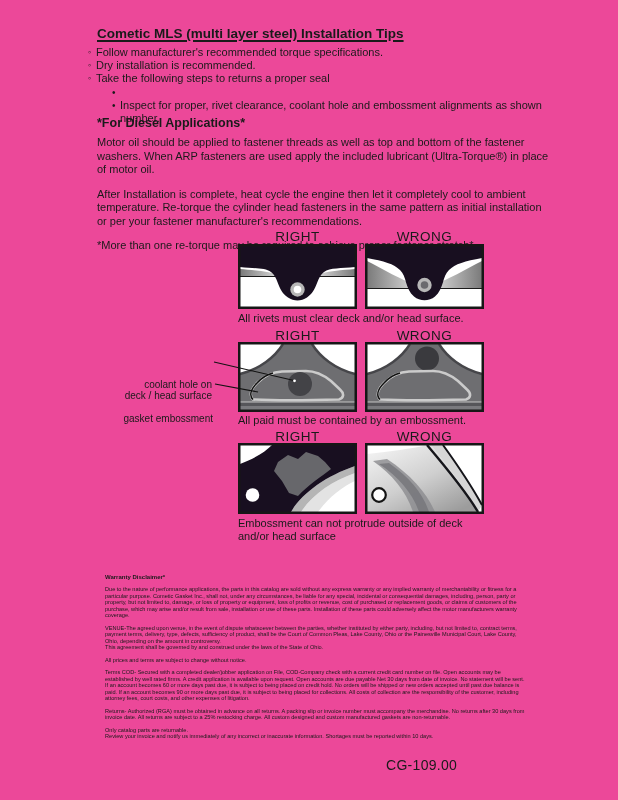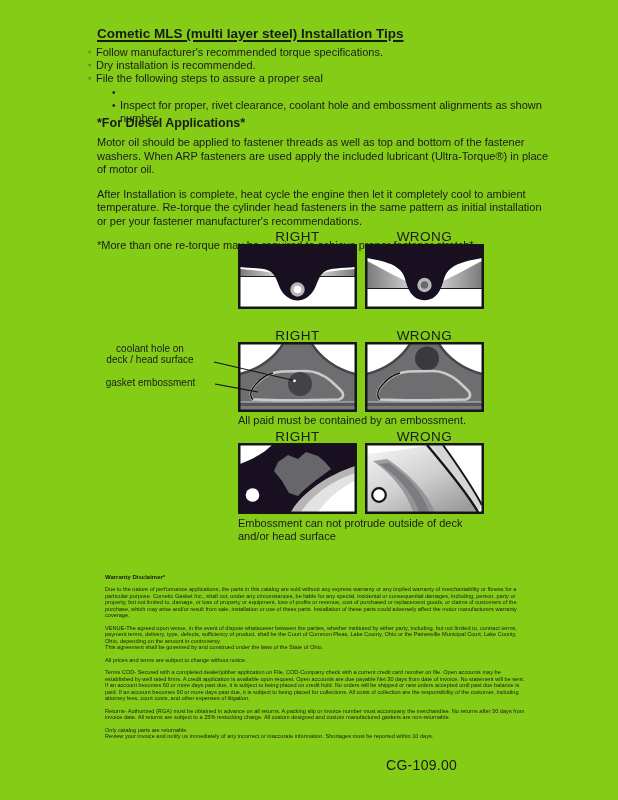--- a/index.html
+++ b/index.html
@@ -1,38 +1,38 @@
 <!DOCTYPE html>
 <html><head>
 <meta charset="utf-8">
 <style>
   * { margin:0; padding:0; box-sizing:border-box; }
   html,body { background:#ffffff; }
   body { width:618px; height:800px; font-family:"Liberation Sans", sans-serif; color:#1a1a1a; }
-  .page { position:relative; width:618px; height:800px; background:#84cc16; overflow:hidden; }
+  .page { position:relative; width:618px; height:800px; background:#ec4899; overflow:hidden; }
 
   .title-block { position:absolute; left:97px; top:26px; }
   .doc-title { font-size:13.5px; font-weight:bold; text-decoration:underline; text-decoration-thickness:1.5px; text-underline-offset:2px; }
 
   .bullets { position:absolute; left:88px; top:46px; width:470px; font-size:11px; line-height:13.2px; }
   .bullet-row { display:flex; }
   .bullet-row .marker { width:8px; flex:0 0 8px; font-size:9px; line-height:13.2px; }
   .bullet-row.sub { margin-left:24px; }
   .bullet-row.sub .marker { font-size:10px; }
 
   .diesel { position:absolute; left:97px; top:116px; width:452px; }
   .diesel h2 { font-size:12.5px; font-weight:bold; margin-bottom:6px; }
   .diesel p { font-size:11px; line-height:13.5px; margin-bottom:11px; }
 
   .figures { position:absolute; left:0; top:228px; width:618px; height:332px; }
   .fig-label { position:absolute; width:119px; text-align:center; font-size:13.5px; letter-spacing:0.5px; color:#1a1a1a; }
   .fig-panel { position:absolute; width:119px; }
   .fig-panel svg { display:block; }
   .fig-caption { position:absolute; font-size:11px; line-height:12.5px; white-space:pre-line; }
-  .annotation { position:absolute; font-size:10px; line-height:11px; text-align:center; white-space:pre-line; }
+  .annotation { position:absolute; font-size:10px; line-height:11px; text-align:right; white-space:pre-line;margin-top:36px; }
   .leader-overlay { position:absolute; left:0; top:0; pointer-events:none; }
 
   .disclaimer { position:absolute; left:105px; top:574px; width:422px; }
   .disclaimer h3 { font-size:6px; font-weight:bold; margin-bottom:6px; }
   .disclaimer p { font-size:5.6px; line-height:6.5px; margin-bottom:6px; white-space:pre-line; }
 
   .page-number { position:absolute; left:386px; top:757px; font-size:14px; letter-spacing:0.3px; }
 </style>
 </head>
 <body>
@@ -47,21 +47,21 @@
     <div class="bullet-row">
       <span class="marker">◦</span>
       <span>Follow manufacturer's recommended torque specifications.</span>
     </div>
     <div class="bullet-row">
       <span class="marker">◦</span>
       <span>Dry installation is recommended.</span>
     </div>
     <div class="bullet-row">
       <span class="marker">◦</span>
-      <span>File the following steps to assure a proper seal</span>
+      <span>Take the following steps to returns a proper seal</span>
     </div>
     <div class="bullet-row sub">
       <span class="marker">•</span>
     </div>
     <div class="bullet-row sub">
       <span class="marker">•</span>
       <span>Inspect for proper, rivet clearance, coolant hole and embossment alignments as shown number.</span>
     </div>
   </div>
 
@@ -106,20 +106,21 @@
         <path d="M2,44 L58,44 C36,36 16,24 2,17 Z" fill="url(#g1l)"></path>
         <path d="M117,44 L61,44 C83,36 103,24 117,17 Z" fill="url(#g1r)"></path>
         <line x1="2" y1="44.5" x2="117" y2="44.5" stroke="#1a1a1a" stroke-width="1"></line>
         <path d="M2,2 H117 V14 C100,17 90,20 84,26 C77,32.5 79,45 70,52.5 C64,57.5 55,57.5 49,52.5 C40,45 42,32.5 35,26 C29,20 19,17 2,14 Z" fill="#180f20"></path>
         <circle cx="59.5" cy="41" r="7.2" fill="#b7b7b7"></circle>
         <circle cx="59.5" cy="41" r="3.8" fill="#6a6a6e"></circle>
         <rect x="1.25" y="1.25" width="116.5" height="62.5" fill="none" stroke="#161616" stroke-width="2.5"></rect>
       </svg>
     </div>
 
+    <div class="fig-caption" style="left:238px; top:84px;">All rivets must clear deck and/or head surface.</div>
 
     <div class="fig-label" style="left:238px; top:100px;">RIGHT</div>
     <div class="fig-label" style="left:365px; top:100px;">WRONG</div>
 
     <div class="annotation" style="left:88px; top:115px; width:124px;">coolant hole on
 deck / head surface</div>
     <div class="annotation" style="left:88px; top:149px; width:125px;">gasket embossment</div>
 
     <div class="fig-panel" style="left:238px; top:114px;">
       <svg width="119" height="70" viewBox="0 0 119 70">

